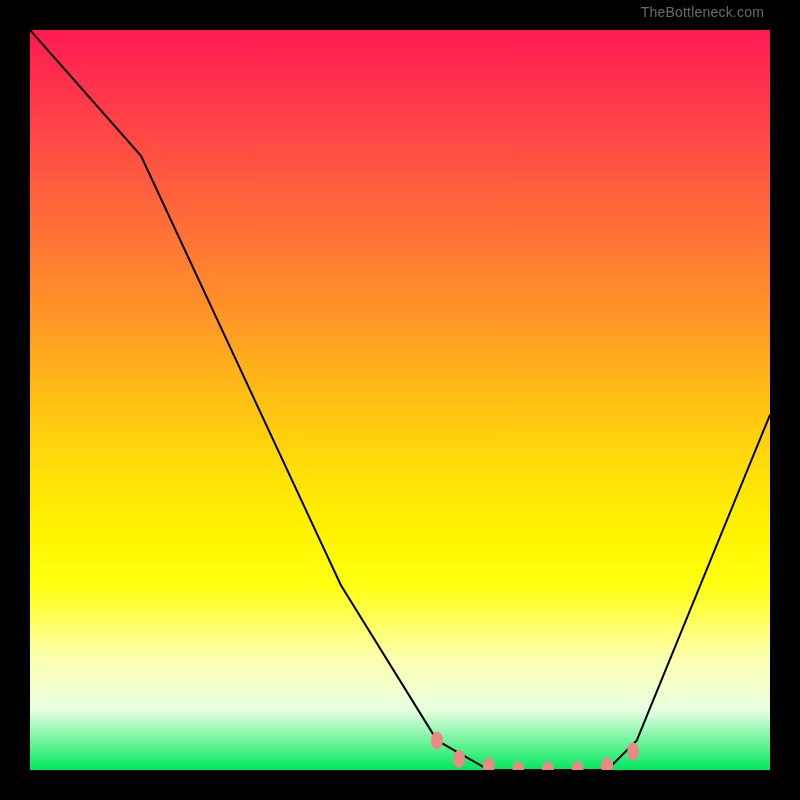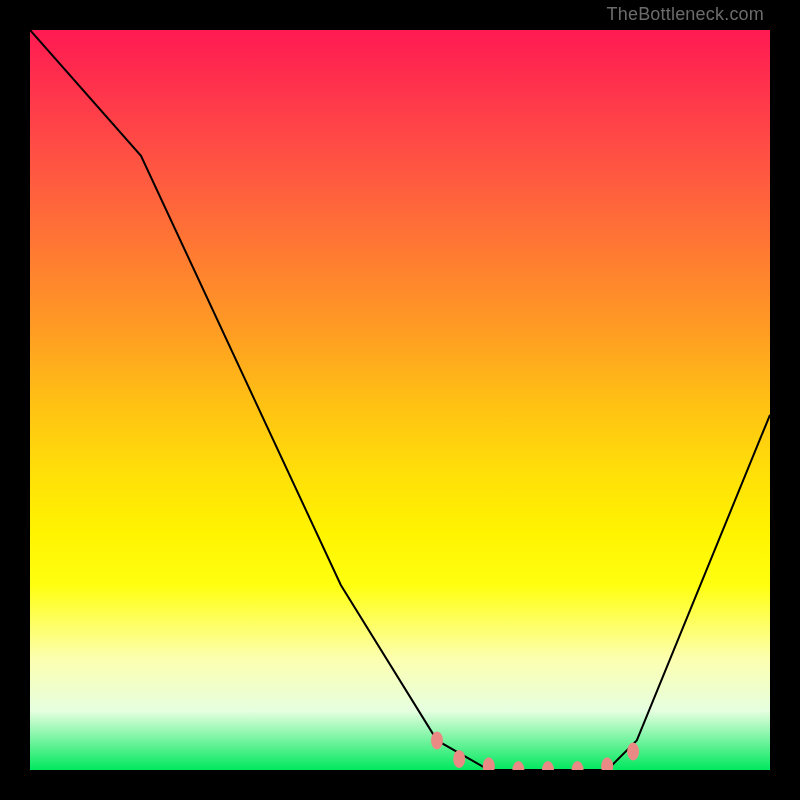--- a/index.html
+++ b/index.html
@@ -37,21 +37,21 @@
       #ffff10 75%,
       #fcffb0 85%,
       #e6ffe0 92%,
       #00e85e 100%);
   }
   .watermark {
     position: absolute;
     top: 4px;
     right: 36px;
     color: #6b6b6b;
-    font-size: 18px;
+    font-size: 14px;
     font-weight: 500;
     letter-spacing: 0.2px;
     z-index: 20;
     font-family: Arial, Helvetica, sans-serif;
   }
   svg.curve {
     position: absolute;
     left: 0;
     top: 0;
     width: 740px;

